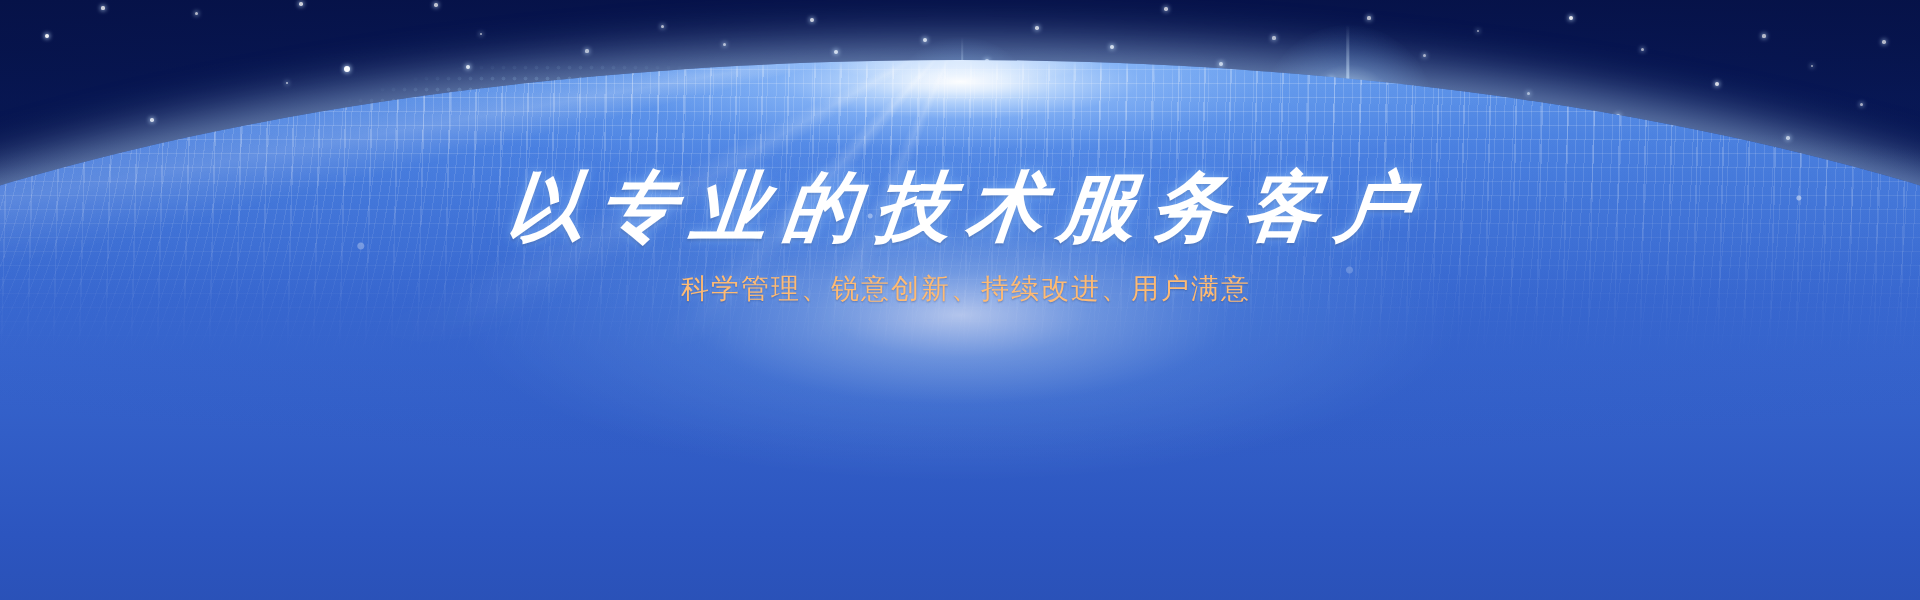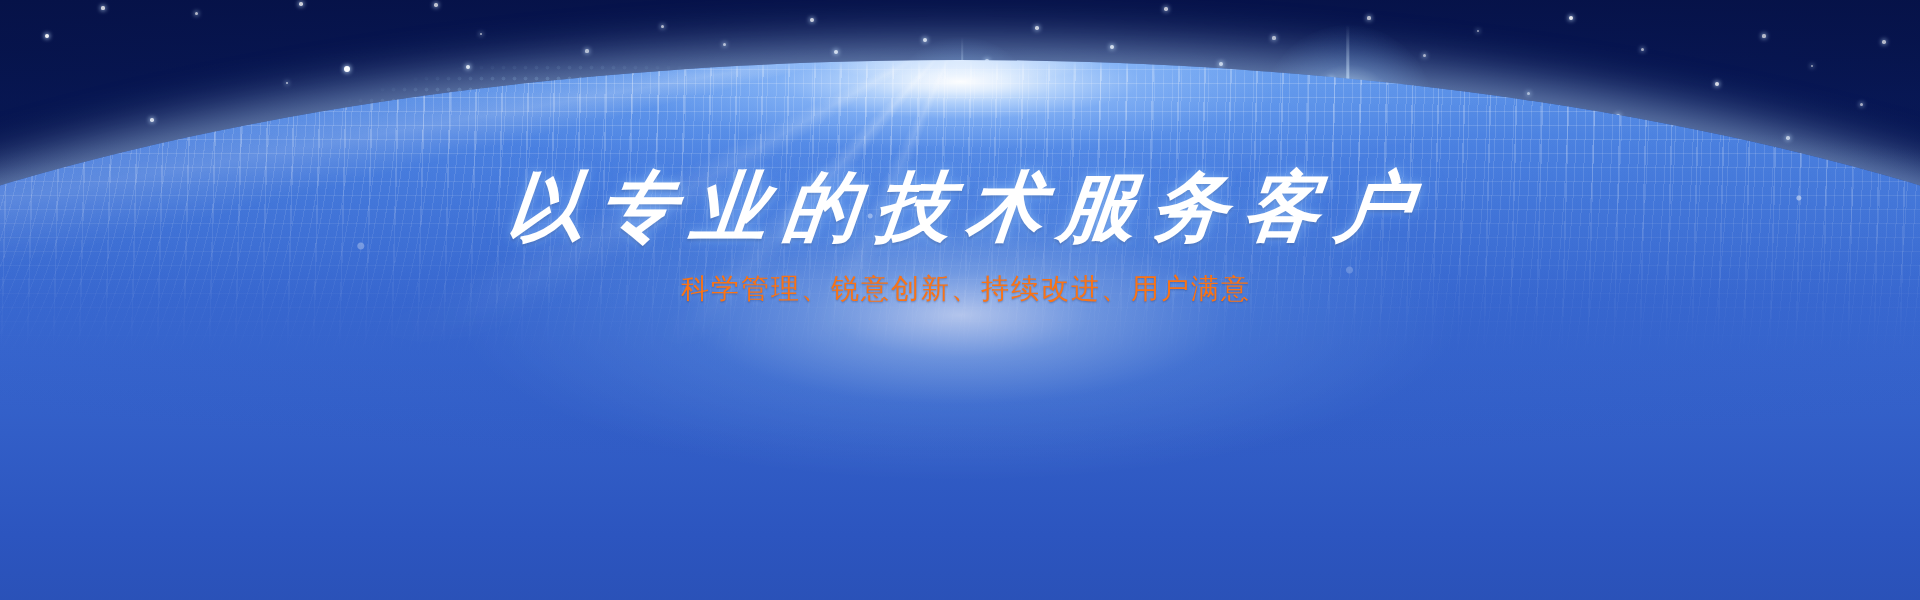--- a/index.html
+++ b/index.html
@@ -223,21 +223,21 @@
     padding-left: 16px;
     text-shadow:
       0 0 10px rgba(160,205,255,0.55),
       0 0 26px rgba(110,170,255,0.40),
       0 2px 3px rgba(10,30,90,0.35);
     white-space: nowrap;
     transform: skewX(-6deg);
   }
   #subhead {
     margin: 26px 0 0 12px;
-    color: #f97316;
+    color: #fdba74;
     font-family: "DejaVu Sans", "Liberation Sans", sans-serif;
     font-size: 28px;
     font-weight: 400;
     letter-spacing: 2px;
     line-height: 1.2;
     white-space: nowrap;
     text-shadow: 0 0 8px rgba(150,200,255,0.45), 0 1px 2px rgba(10,30,90,0.35);
   }
 </style>
 </head>

